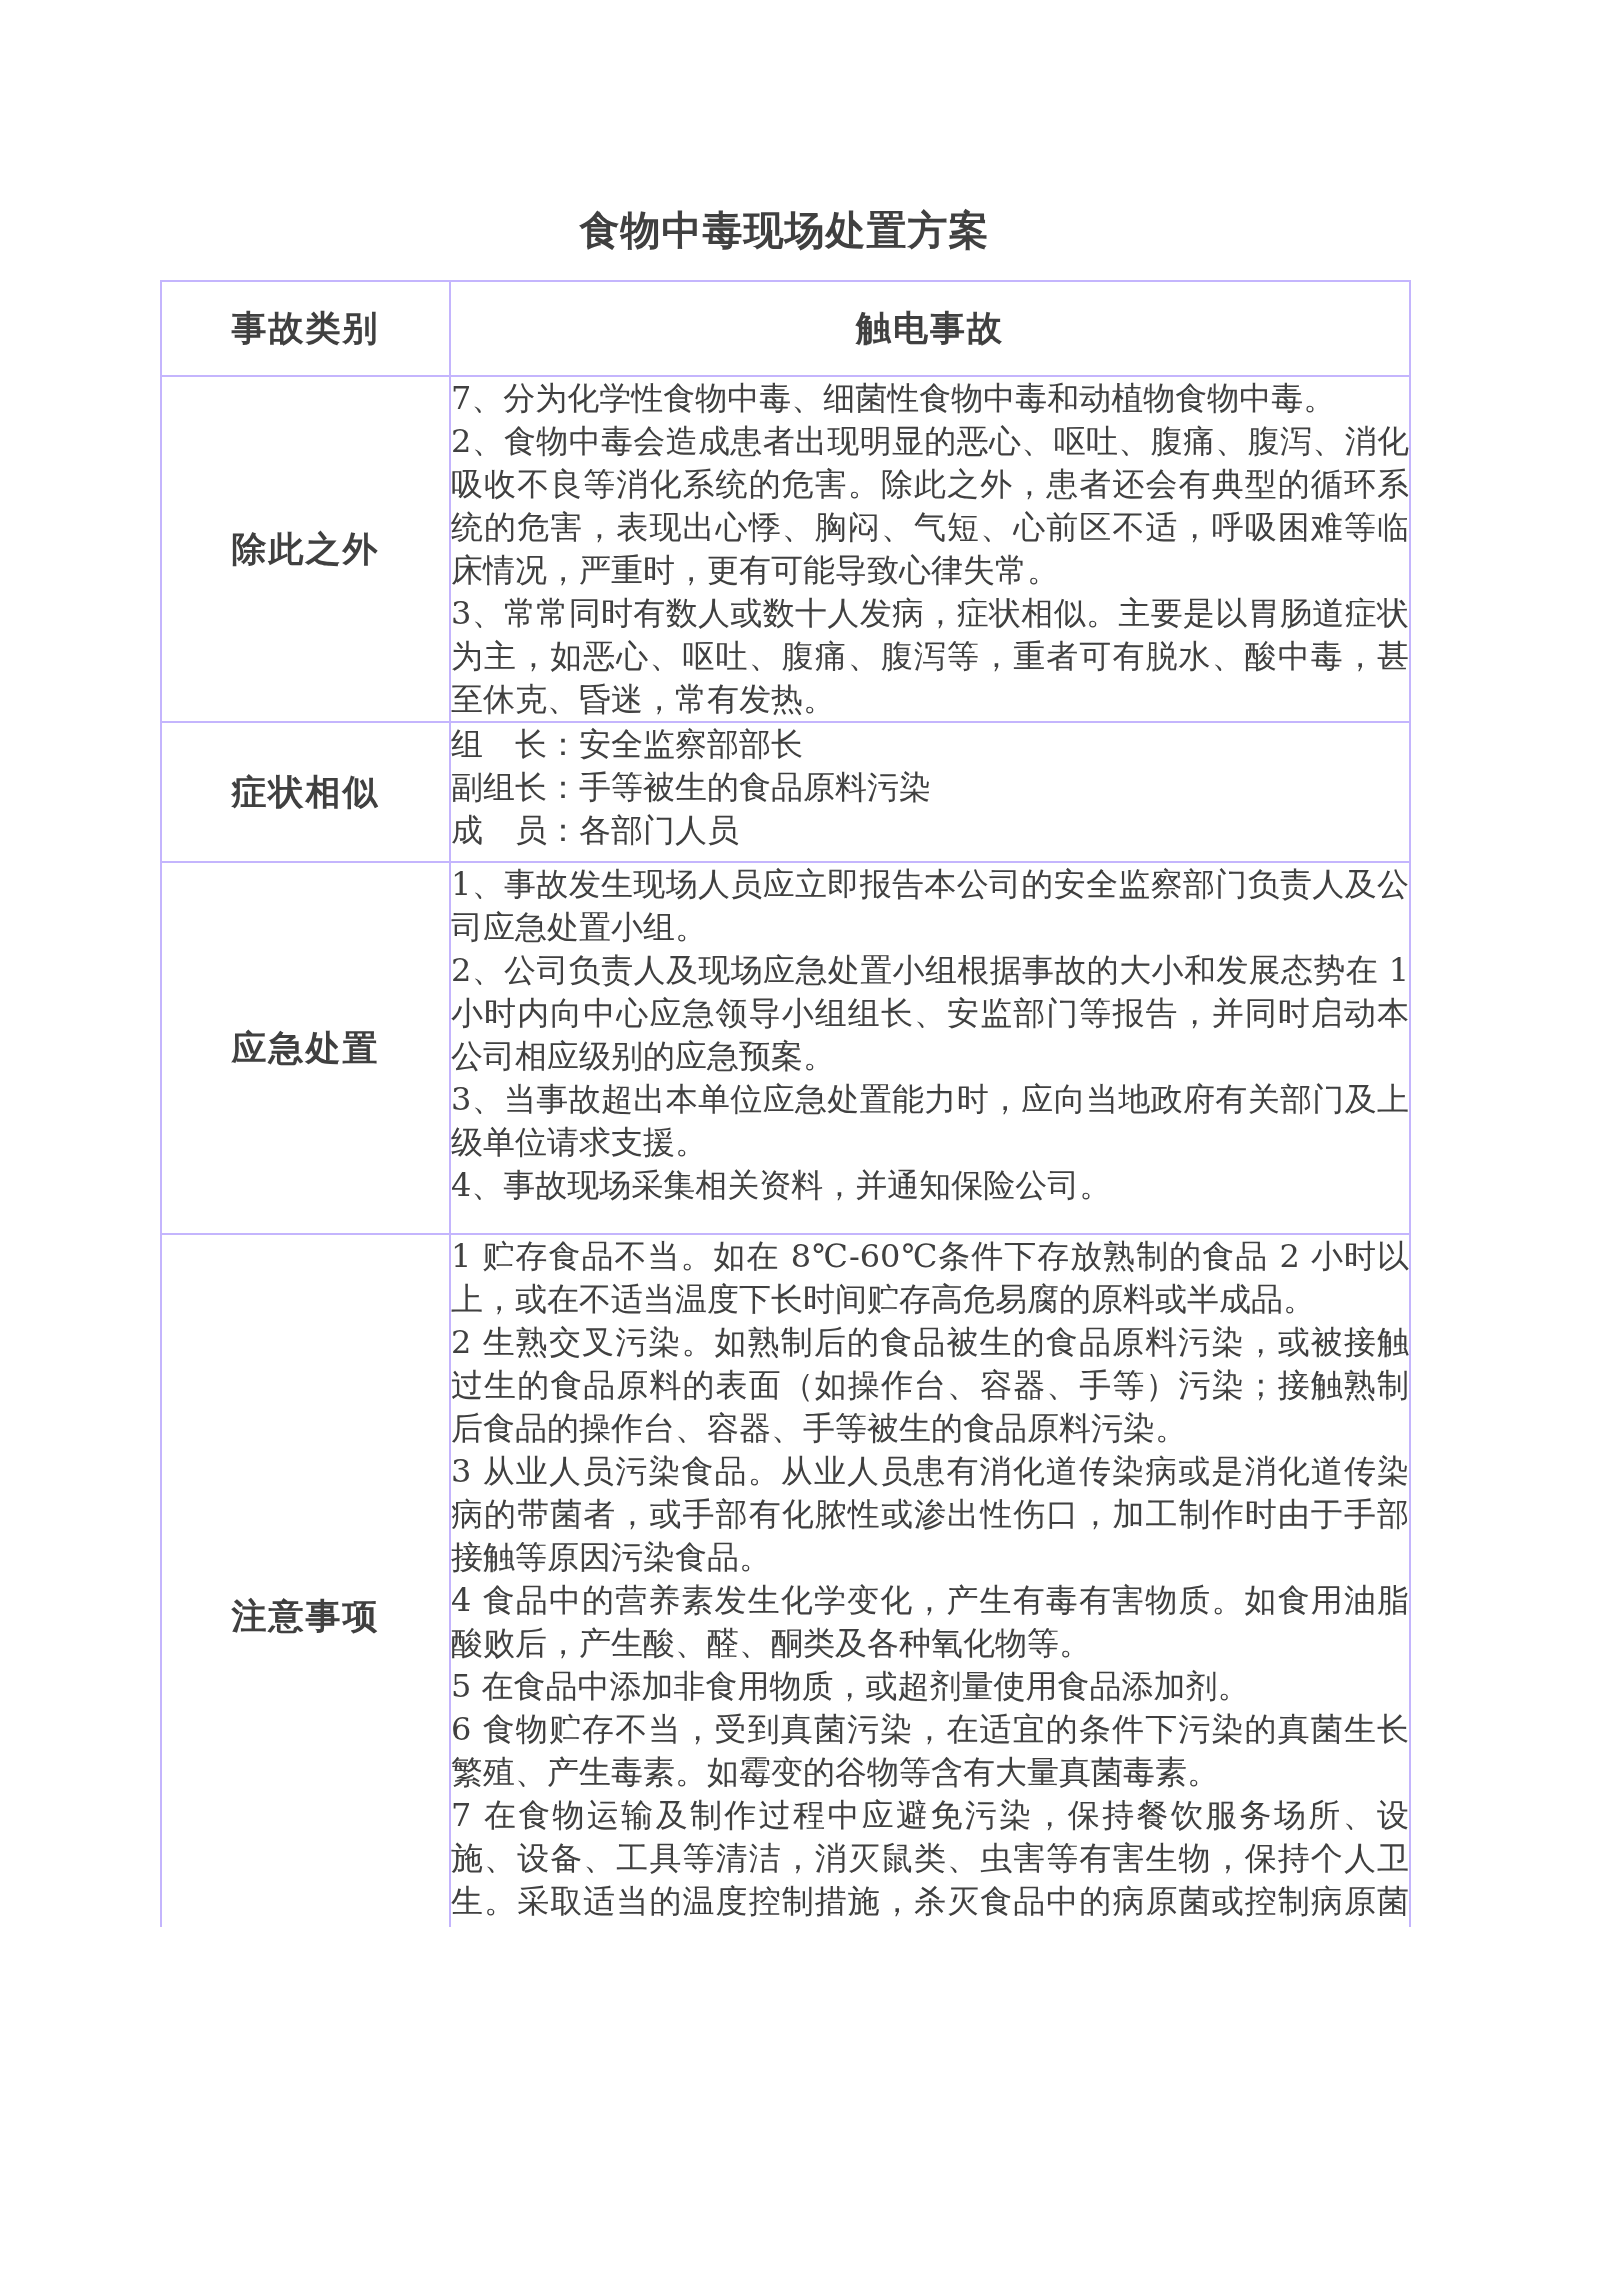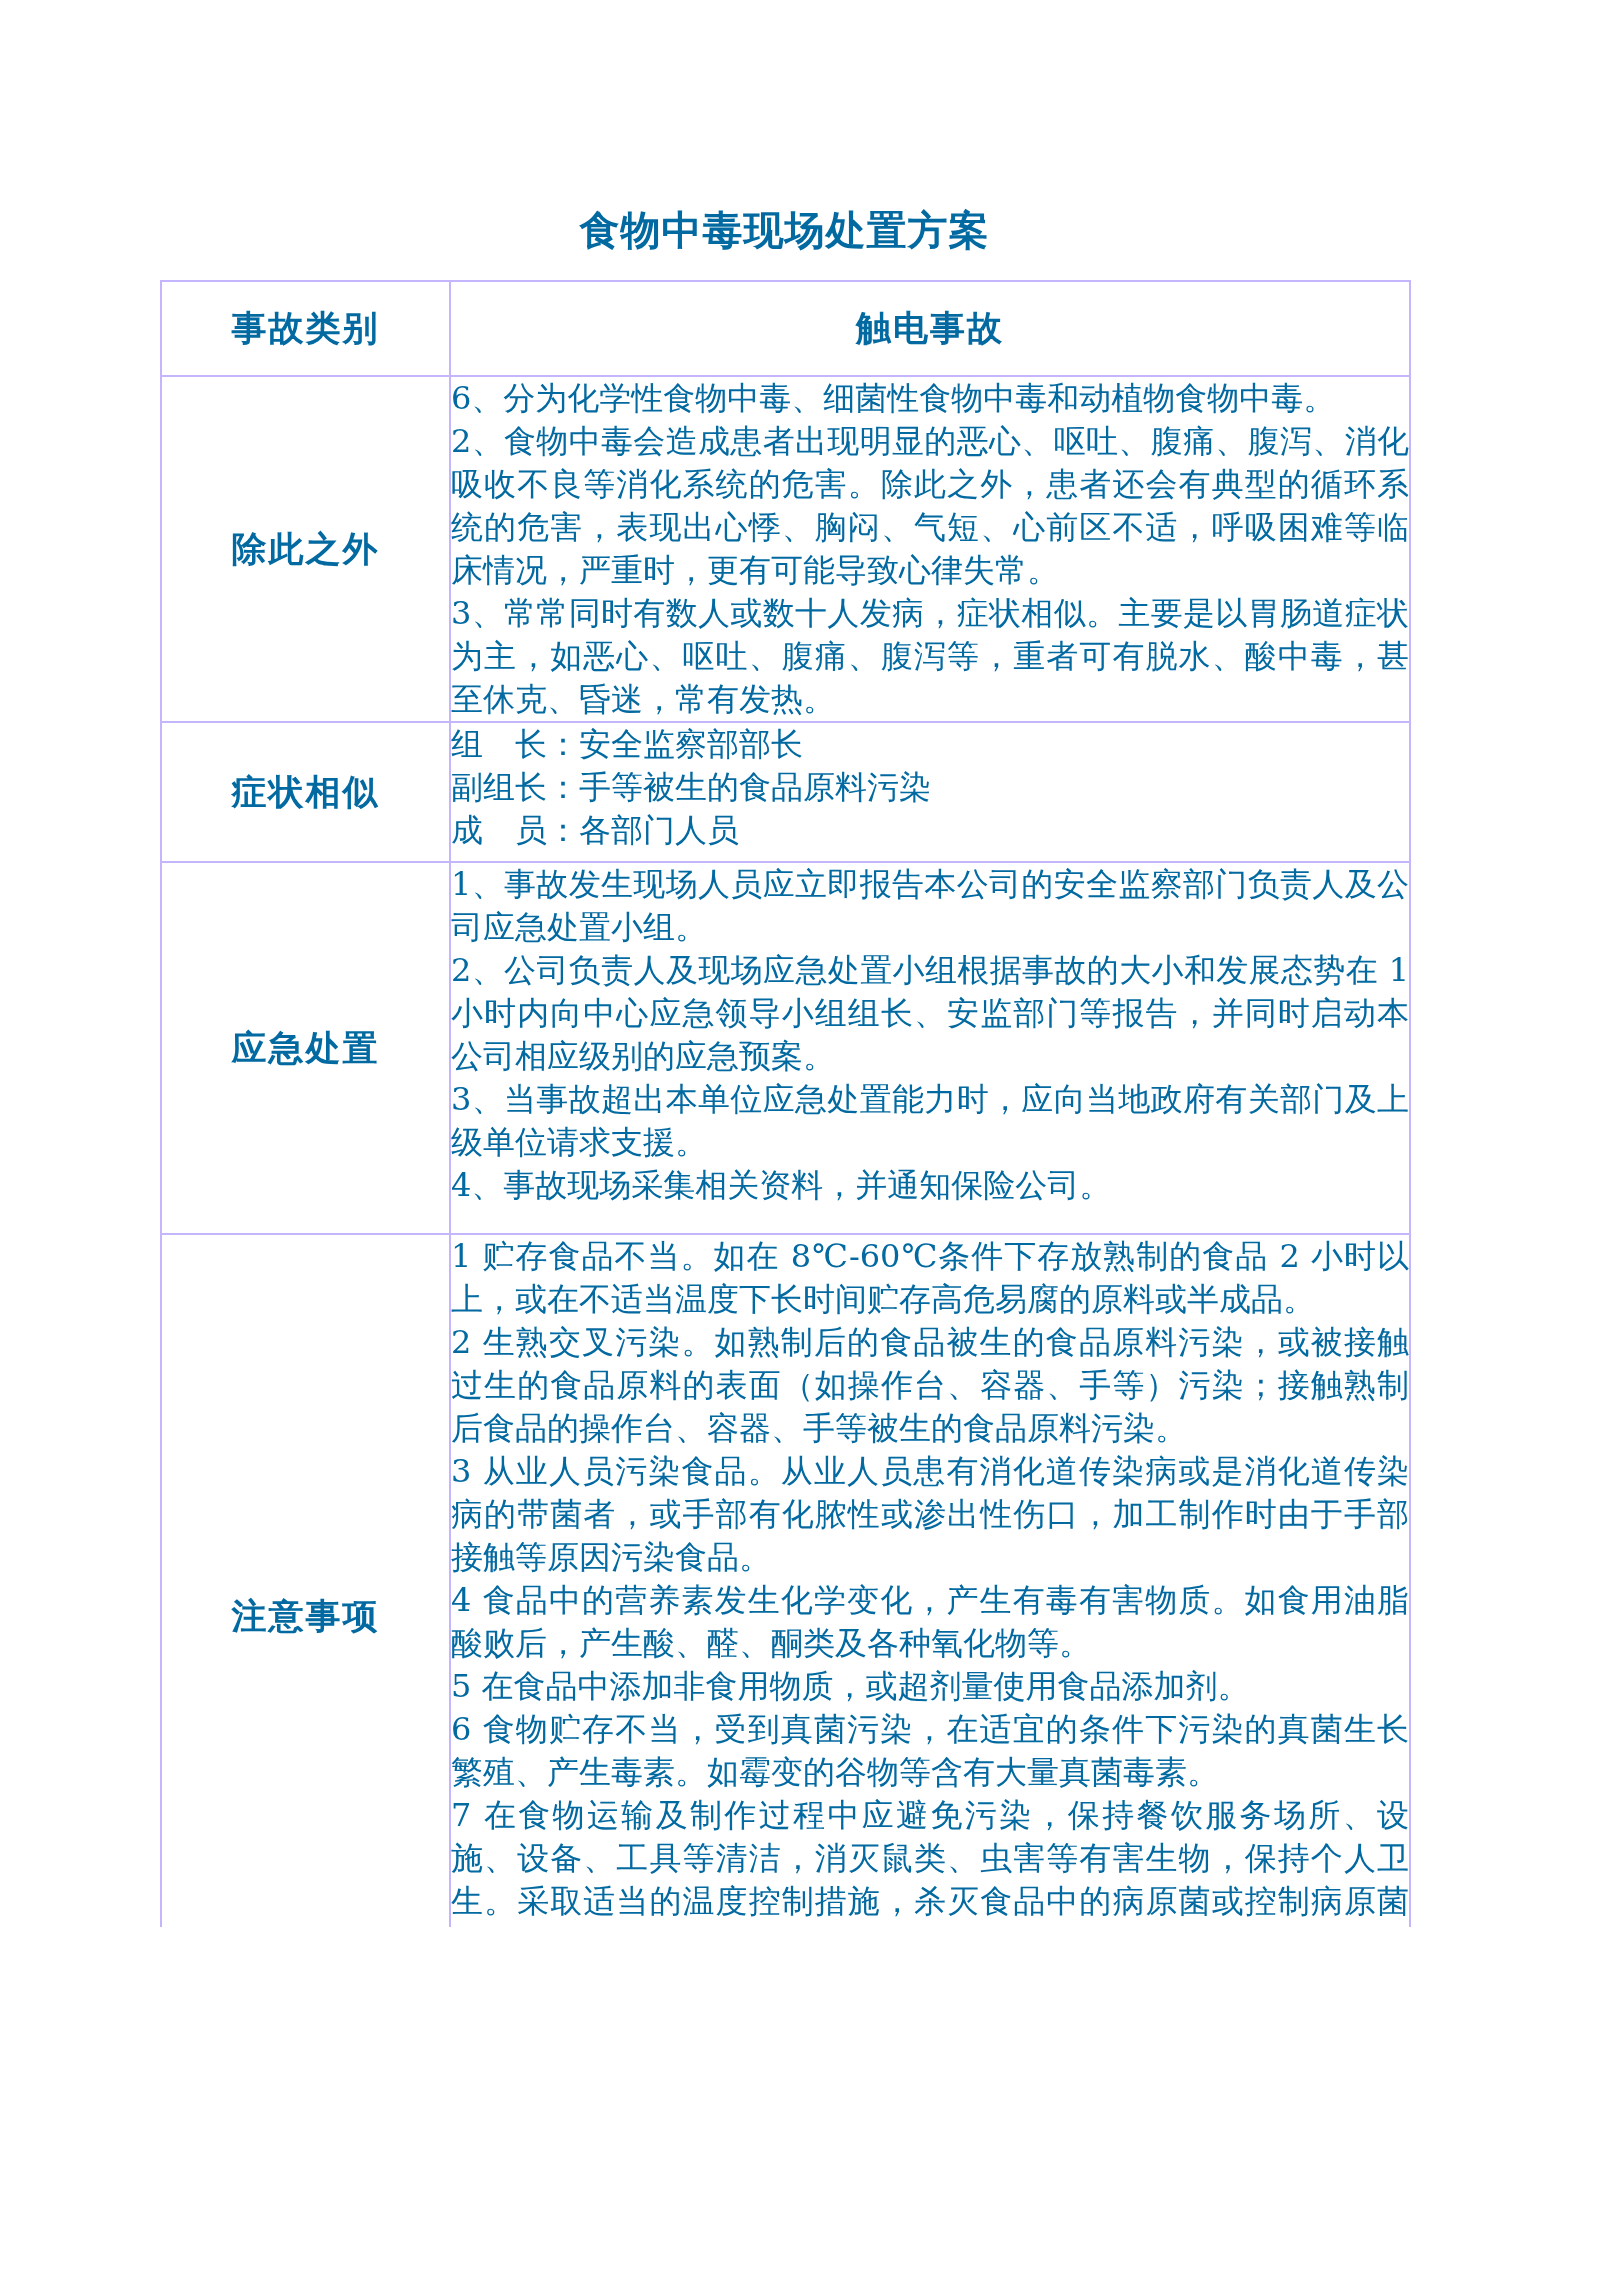--- a/index.html
+++ b/index.html
@@ -2,21 +2,21 @@
 <html><head>
 <meta charset="utf-8">
 <style>
   html, body { margin: 0; padding: 0; background: #ffffff; }
   .page {
     position: relative;
     width: 1621px;
     height: 1927px;
     background: #ffffff;
     font-family: "DejaVu Serif", "Liberation Serif", serif;
-    color: #0369a1;
+    color: #404040;
     overflow: hidden;
   }
   .doc-title {
     position: absolute;
     top: 203px;
     left: 160px;
     width: 1249px;
     margin: 0;
     text-align: center;
     font-size: 40px;
@@ -84,21 +84,21 @@
         <col class="c2">
       </colgroup>
     <tbody>
       <tr class="r-header">
         <td class="label-cell">事故类别</td>
         <td class="label-cell">触电事故</td>
       </tr>
       <tr class="r-features">
         <td class="label-cell">除此之外</td>
         <td class="content-cell">
-            <p>6、分为化学性食物中毒、细菌性食物中毒和动植物食物中毒。</p>
+            <p>7、分为化学性食物中毒、细菌性食物中毒和动植物食物中毒。</p>
             <p>2、食物中毒会造成患者出现明显的恶心、呕吐、腹痛、腹泻、消化吸收不良等消化系统的危害。除此之外，患者还会有典型的循环系统的危害，表现出心悸、胸闷、气短、心前区不适，呼吸困难等临床情况，严重时，更有可能导致心律失常。</p>
             <p>3、常常同时有数人或数十人发病，症状相似。主要是以胃肠道症状为主，如恶心、呕吐、腹痛、腹泻等，重者可有脱水、酸中毒，甚至休克、昏迷，常有发热。</p>
           </td>
       </tr>
       <tr class="r-org">
         <td class="label-cell">症状相似</td>
         <td class="content-cell">
             <p>组　长：安全监察部部长</p>
             <p>副组长：手等被生的食品原料污染</p>
             <p>成　员：各部门人员</p>

